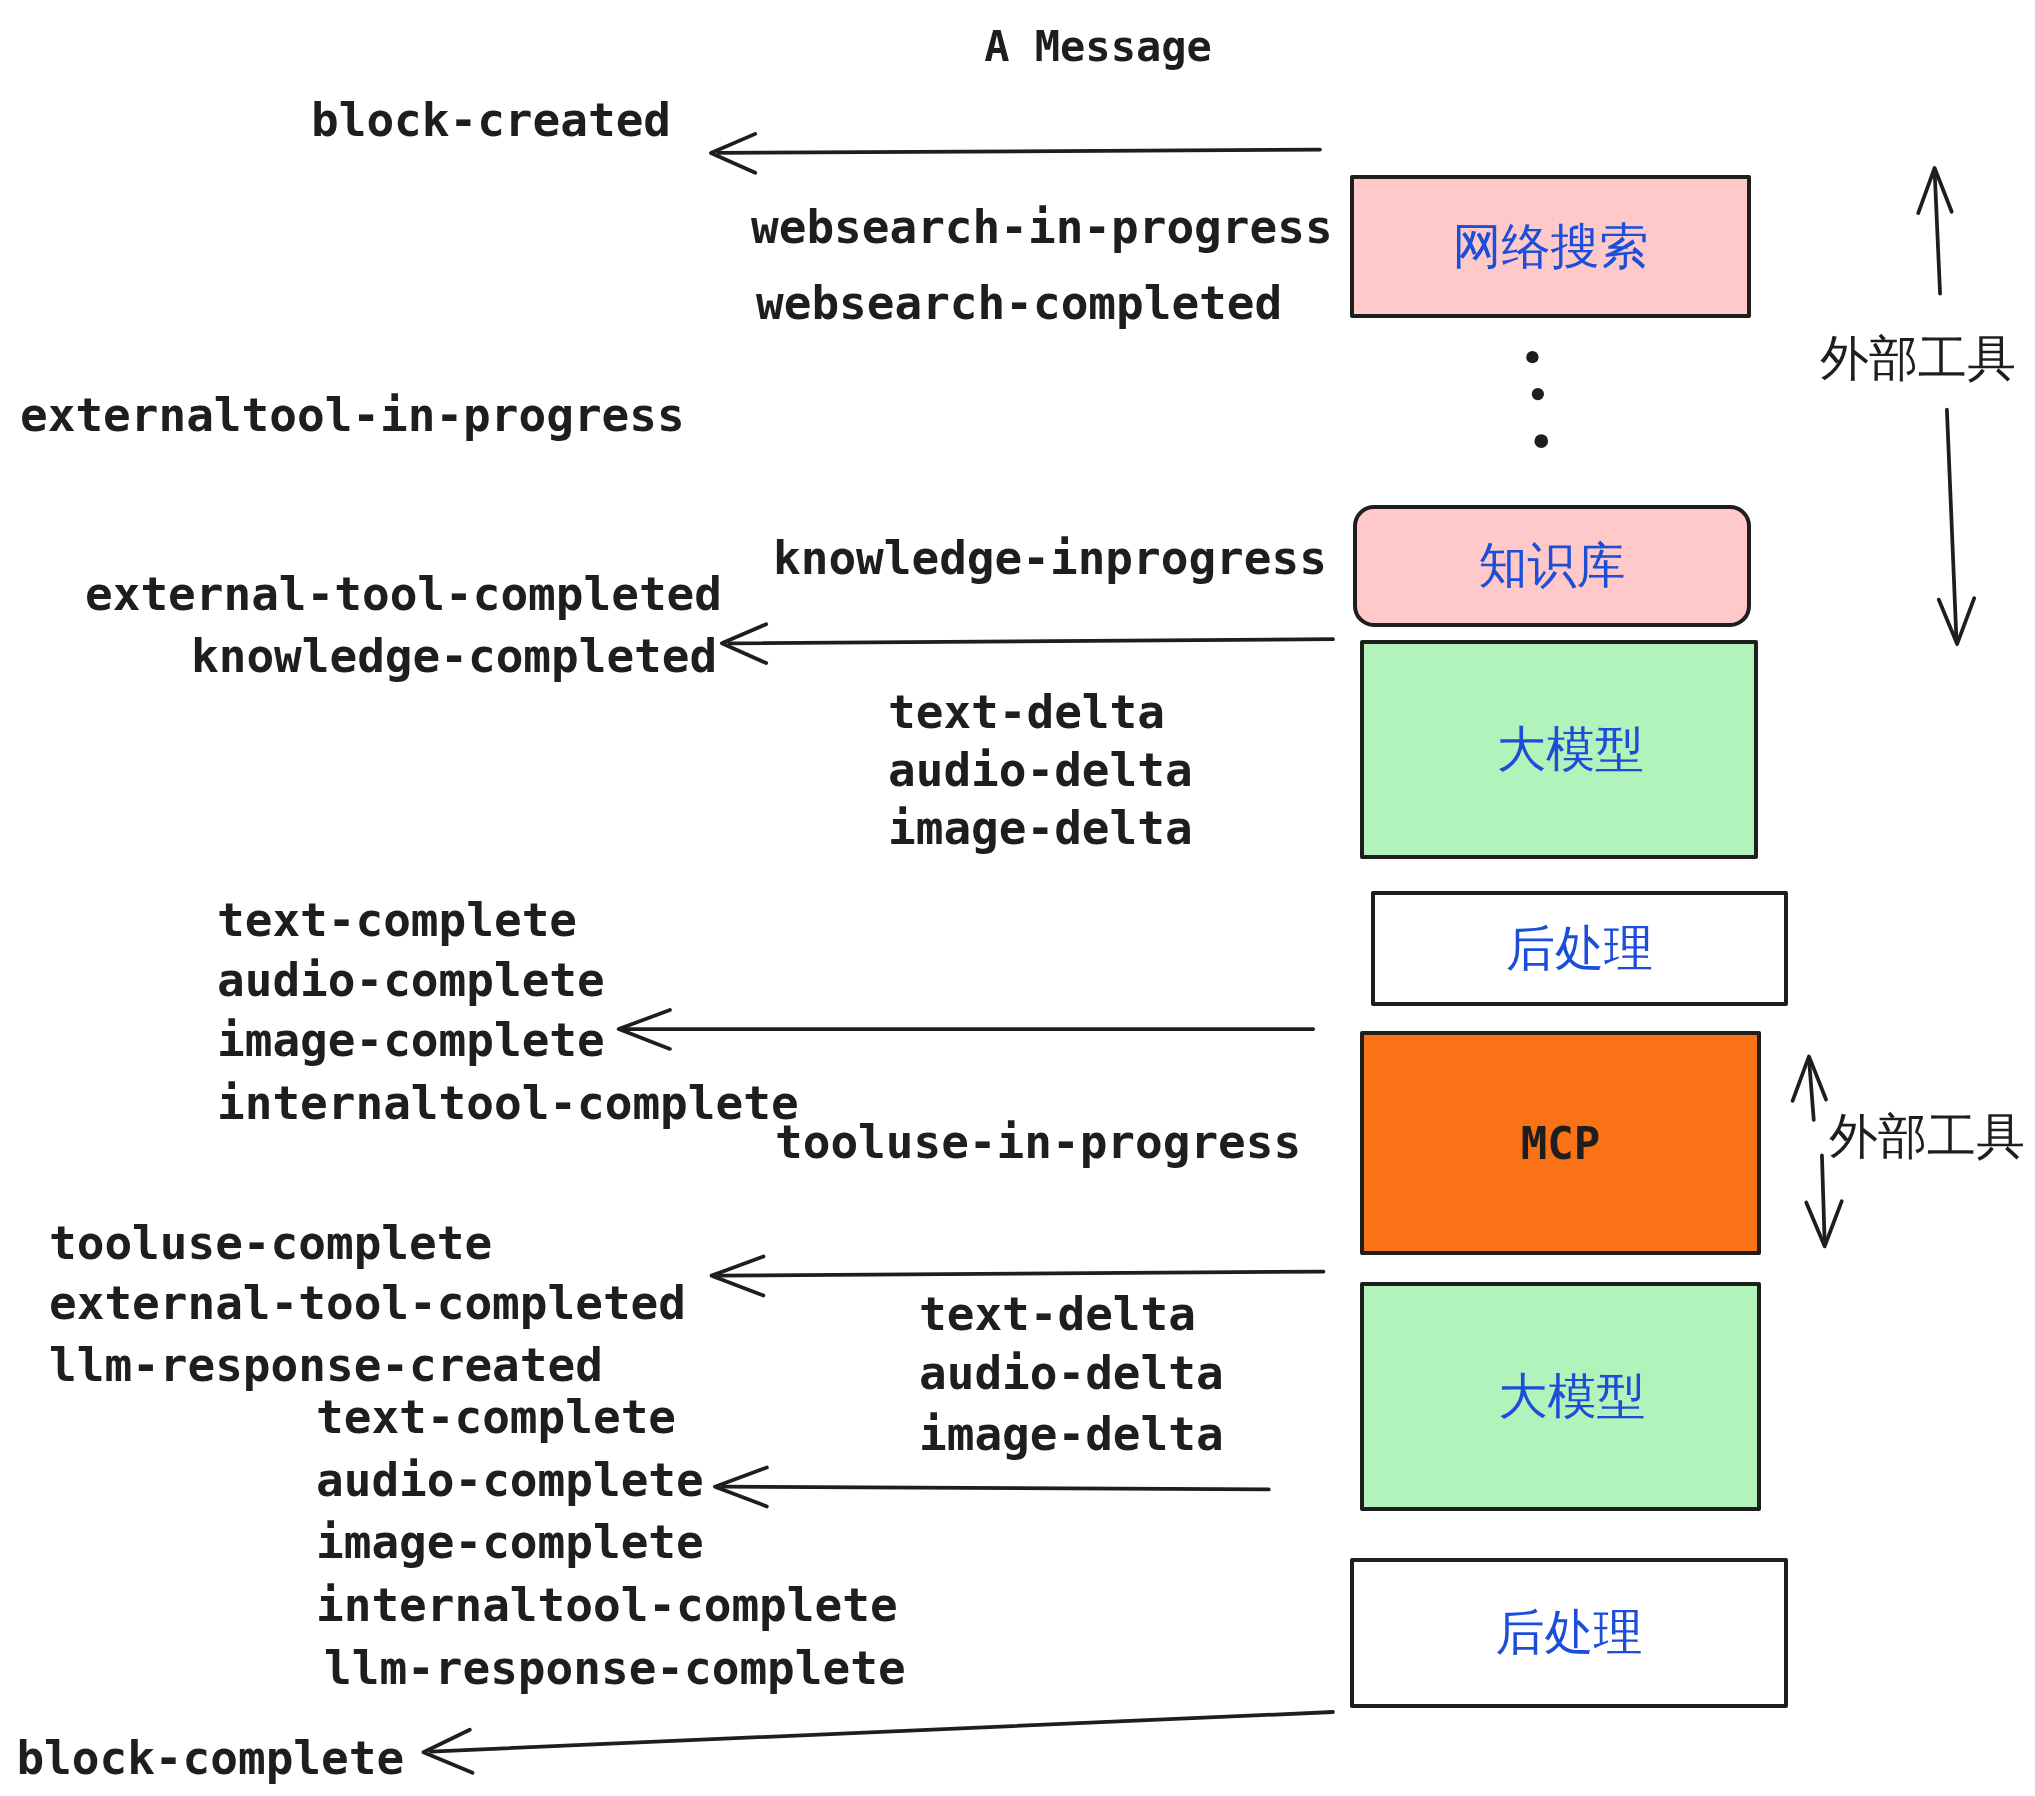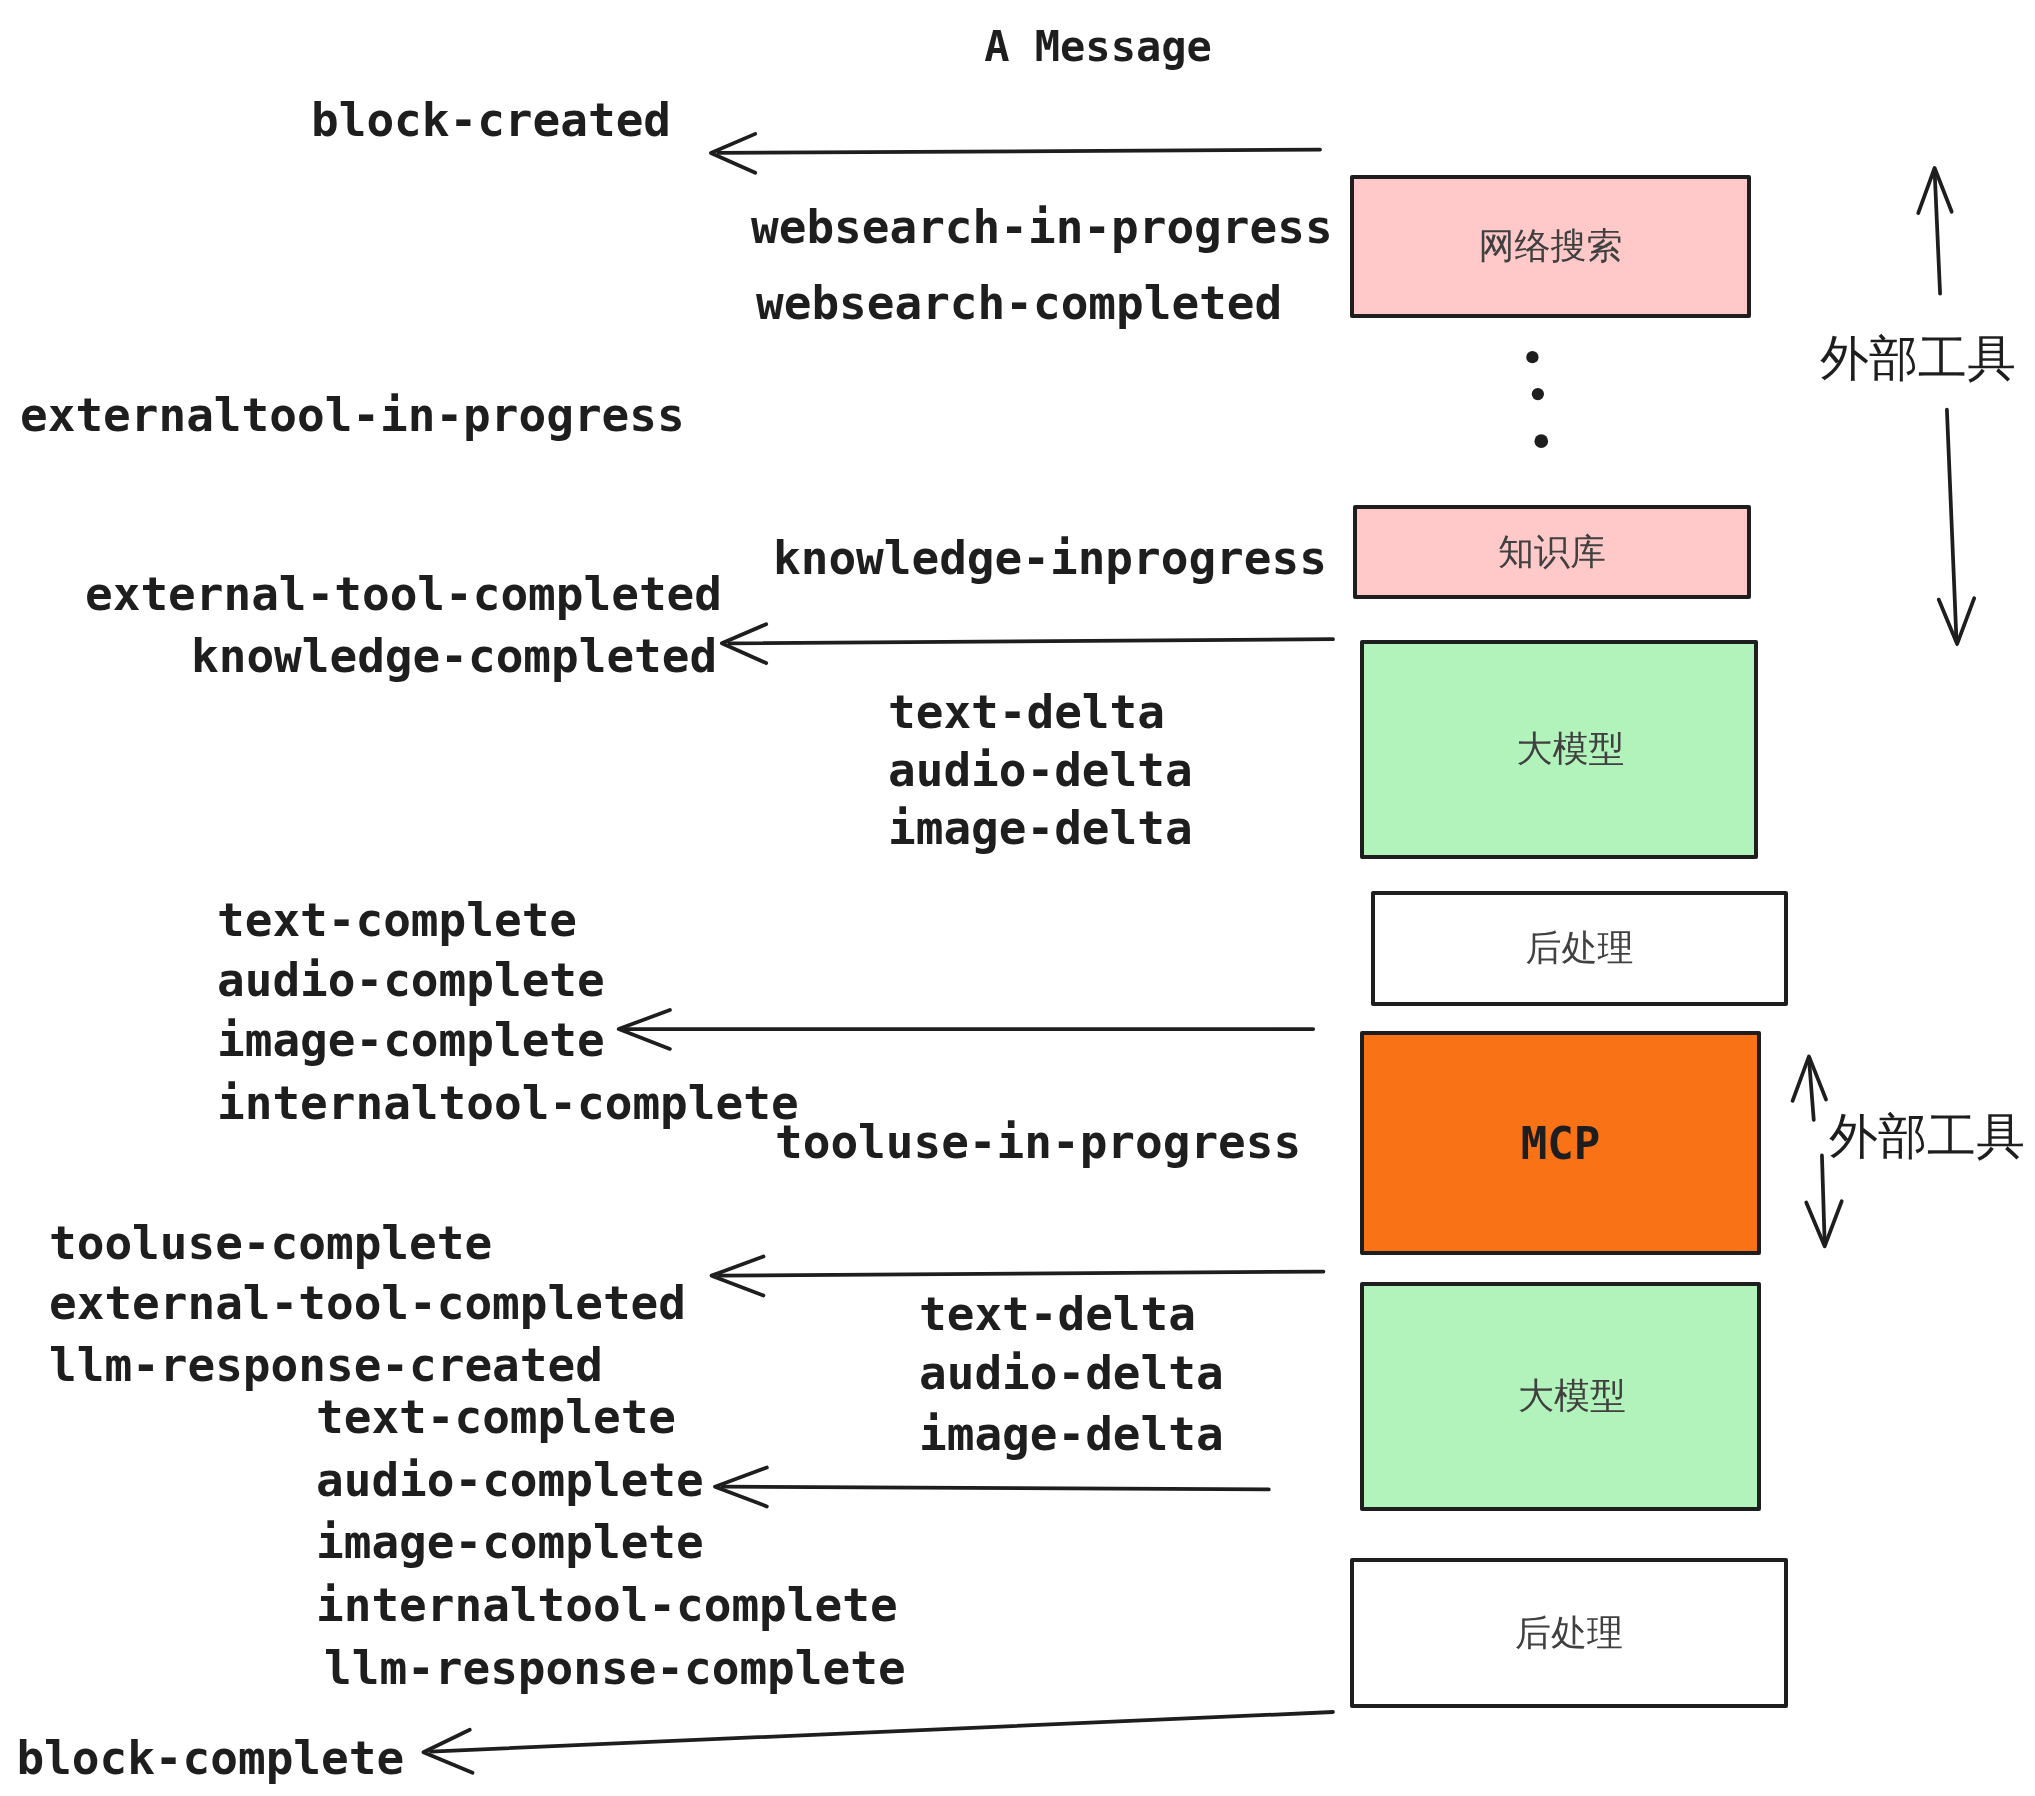--- a/index.html
+++ b/index.html
@@ -30,22 +30,22 @@
     position: absolute;
     border: 4.1px solid #1e1e1e;
     border-radius: 2px;
     display: flex;
     align-items: center;
     justify-content: center;
     box-sizing: border-box;
   }
   .box .cjk-label {
     font-family: Liberation Mono, monospace;
-    font-size: 36px;
-    color: #404040;
+    font-size: 49px;
+    color: #1d4ed8;
     white-space: nowrap;
   }
   .box .mono-label {
     font: 600 44px "DejaVu Sans Mono", monospace;
     color: #1e1e1e;
     white-space: nowrap;
   }
   .bg-pink   { background: #ffc9c9; }
   .bg-green  { background: #b2f2bb; padding-left: 23px; }
   .bg-yellow { background: #f97316; }
@@ -157,21 +157,21 @@
   <div class="ev" style="left:316px;  top:1605px;">internaltool-complete</div>
   <div class="ev" style="left:324px;  top:1668px;">llm-response-complete</div>
   <div class="ev" style="left:919px; top:1314px;">text-delta</div>
   <div class="ev" style="left:919px; top:1373px;">audio-delta</div>
   <div class="ev" style="left:919px; top:1434px;">image-delta</div>
   <div class="ev" style="left:16.4px;   top:1758px;">block-complete</div>
 
   <div class="box bg-pink" style="left:1350px; top:175px;  width:401px; height:143px;">
     <span class="cjk-label">网络搜索</span>
   </div>
-  <div class="box bg-pink" style="left:1353px; top:505px;  width:398px; height:94px;">
+  <div class="box bg-pink" style="left:1353px; top:505px;  width:398px; height:122px;border-radius:21px;">
     <span class="cjk-label">知识库</span>
   </div>
   <div class="box bg-green" style="left:1360px; top:640px;  width:398px; height:219px;">
     <span class="cjk-label">大模型</span>
   </div>
   <div class="box bg-white" style="left:1371px; top:891px; width:417px; height:115px;">
     <span class="cjk-label">后处理</span>
   </div>
   <div class="box bg-yellow" style="left:1360px; top:1031px; width:401px; height:224px;">
     <span class="mono-label">MCP</span>

